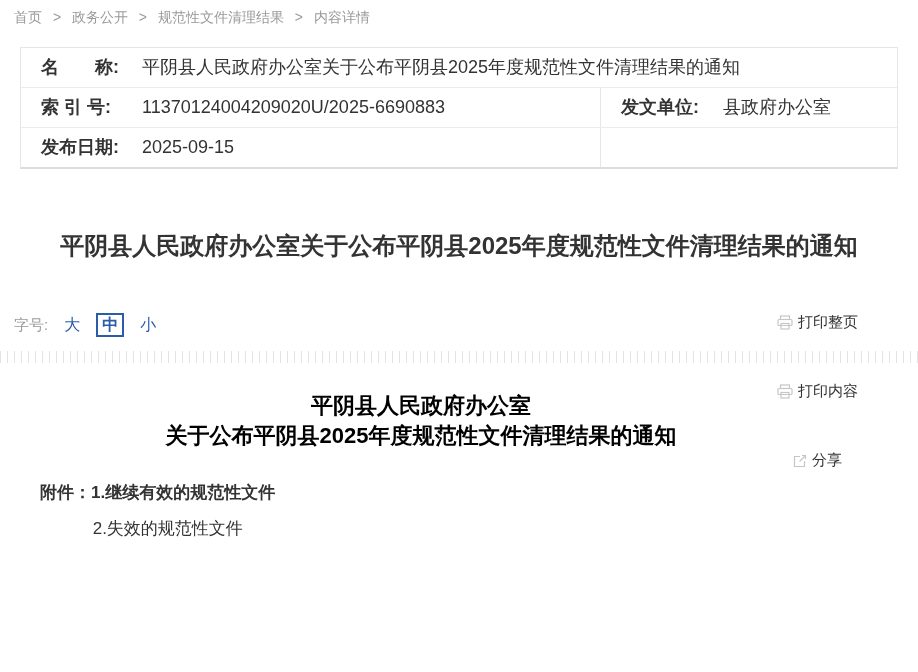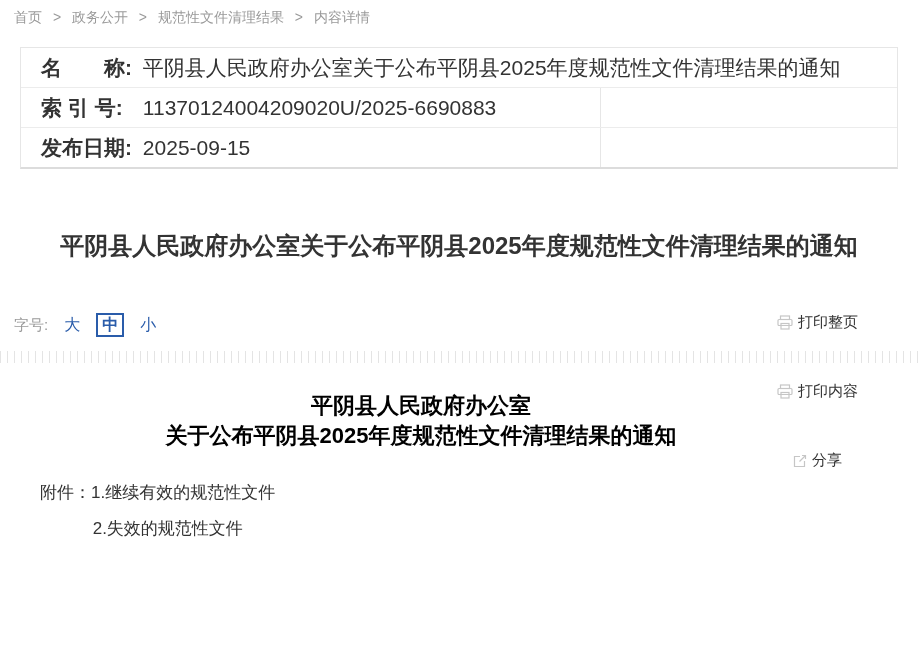--- a/index.html
+++ b/index.html
@@ -11,21 +11,21 @@
   }
   
   .breadcrumb { padding:9px 0 0 14px; font-size:14px; color:#9a9a9a; }
   .breadcrumb a { color:#9a9a9a; text-decoration:none; cursor:pointer; }
   .breadcrumb .sep { margin:0 7px; color:#9a9a9a; }
   
   .info-table { margin:20px 20px 0 20px; width:878px;
     border:1px solid #e6e6e6; border-bottom:2px solid #dcdcdc; }
   .info-row { display:flex; border-top:1px solid #ececec; }
   .info-row:first-child { border-top:none; }
-  .cell { line-height:39px; height:39px; font-size:21px; padding-left:20px;
+  .cell { line-height:39px; height:39px; font-size:18px; padding-left:20px;
     white-space:nowrap; overflow:hidden; }
   .cell.full { width:100%; }
   .cell.left { width:580px; border-right:1px solid #e6e6e6; }
   .cell.right { flex:1; }
   .meta-label { display:inline-block; width:96px; font-weight:bold; color:#333; }
   .cell.right .meta-label { width:97px; }
   .meta-value { color:#333; }
   
   .page-title { margin:62px 20px 0 20px; text-align:center;
     font-size:24px; font-weight:bold; color:#333; line-height:30px; }
@@ -43,21 +43,21 @@
   
   .hatch-divider { margin-top:12px; width:918px; height:12px;
     background:repeating-linear-gradient(90deg,#e4e4e4 0,#e4e4e4 1px,transparent 1px,transparent 7px); }
   
   .article { padding:0 6px; }
   .doc-heading { margin-top:28px; width:830px; text-align:center;
     font-size:22px; font-weight:bold; color:#000; line-height:30px; }
   .doc-body { margin-top:36px; font-size:17px; color:#333; line-height:34px; }
   .doc-body p { text-indent:2em; }
   .attachments { margin-top:24px; font-size:17px; color:#333; line-height:36px; }
-  .attach-line1 { text-indent:2em; }
+  .attach-line1 { text-indent:2em;font-weight:bold; }
   .attach-line2 { padding-left:5.1em; }
 </style>
 </head>
 <body>
 
 <div class="breadcrumb">
   <a>首页</a>
   <span class="sep">&gt;</span>
   <a>政务公开</a>
   <span class="sep">&gt;</span>
@@ -70,20 +70,24 @@
   <div class="info-row">
     <div class="cell full">
       <span class="meta-label">名　　称:</span>
       <span class="meta-value">平阴县人民政府办公室关于公布平阴县2025年度规范性文件清理结果的通知</span>
     </div>
   </div>
   <div class="info-row">
     <div class="cell left">
       <span class="meta-label">索 引 号:</span>
       <span class="meta-value">11370124004209020U/2025-6690883</span>
+    </div>
+    <div class="cell right">
+      <span class="meta-label">发文单位:</span>
+      <span class="meta-value">县政府办公室</span>
     </div>
   </div>
   <div class="info-row">
     <div class="cell left">
       <span class="meta-label">发布日期:</span>
       <span class="meta-value">2025-09-15</span>
     </div>
     <div class="cell right"></div>
   </div>
 </div>

